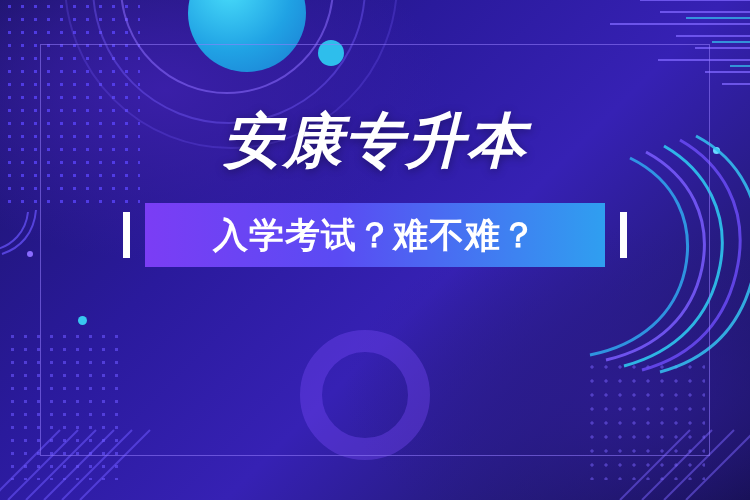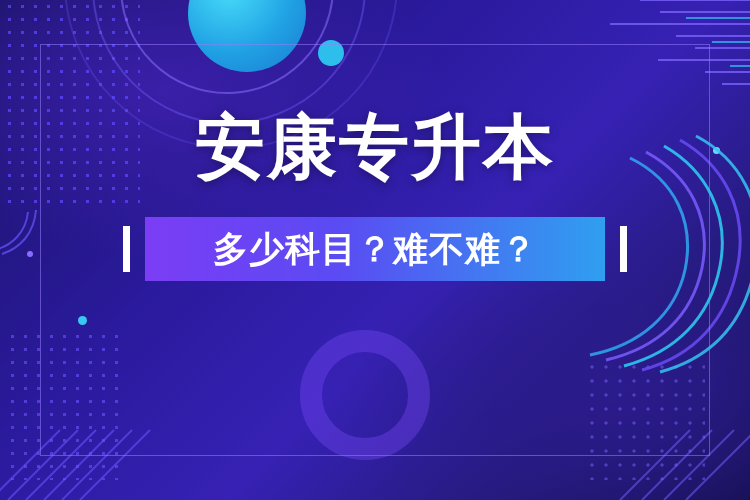--- a/index.html
+++ b/index.html
@@ -90,24 +90,25 @@
 
   
   .content {
     position: absolute;
     left: 0; right: 0; top: 104px;
     text-align: center;
   }
   .headline {
     color: #ffffff;
     font-weight: bold;
-    font-size: 70px;
+    font-size: 59px;
     line-height: 1.24;
     letter-spacing: 2px;
     text-shadow: 0 2px 10px rgba(0,0,0,.35);
+    font-style: italic;
   }
   .headline div { white-space: nowrap; }
 
   .sub-wrap {
     position: relative;
     margin: 26px auto 0;
     width: 460px;
     height: 64px;
   }
   .sub-bar {
@@ -213,17 +214,17 @@
 
   <div class="content">
     <div class="headline">
       <div>安康专升本</div>
     </div>
 
     <div class="sub-wrap">
       <div class="sub-bar"></div>
       <div class="tick tick-l"></div>
       <div class="tick tick-r"></div>
-      <div class="sub-text">多少科目？难不难？</div>
+      <div class="sub-text">入学考试？难不难？</div>
     </div>
   </div>
 
 </div>
 
 </body></html>

